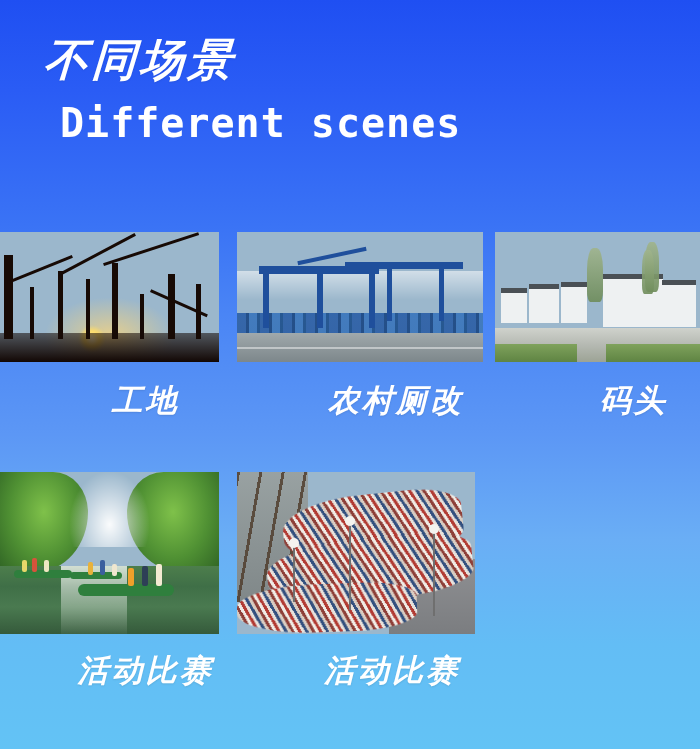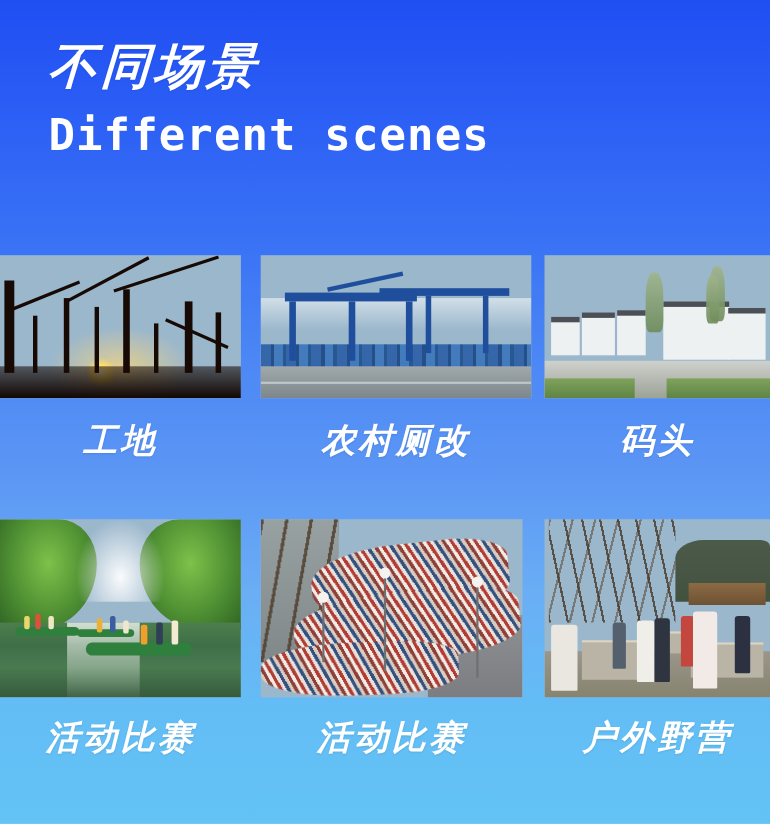--- a/index.html
+++ b/index.html
@@ -45,20 +45,21 @@
   }
   .title-en {
     margin-top: 14px;
     font-family: "DejaVu Sans Mono", monospace;
     font-size: 40px;
     line-height: 1.1;
     font-weight: 700;
     color: #ffffff;
     letter-spacing: 1px;
     white-space: nowrap;
+    margin-left: 16px;
   }
 
   
   .row {
     position: absolute;
     left: 0;
     width: 700px;
   }
   .row-1 { top: 232px; height: 205px; }
   .row-2 { top: 472px; height: 215px; }
@@ -79,20 +80,21 @@
     width: 100%;
     text-align: center;
     font-family: "Liberation Serif", serif;
     font-size: 31px;
     font-weight: 700;
     color: #ffffff;
     letter-spacing: 3px;
     font-style: italic;
     white-space: nowrap;
     text-shadow: 0 1px 2px rgba(0,0,0,0.10);
+    padding-left: 36px;
   }
 
   
   .r1c1 { left: 0px;   width: 219px; }
   .r1c2 { left: 237px; width: 246px; }
   .r1c3 { left: 495px; width: 205px; }
   .row-1 .thumb   { height: 130px; }
   .row-1 .caption { top: 148px; }
 
   
@@ -399,35 +401,15 @@
         <div class="crowd" style="left:46px; top:22px;  width:180px; height:66px;"></div>
         <div class="crowd" style="left:30px; top:66px;  width:206px; height:62px;"></div>
         <div class="crowd" style="left:0px;  top:112px; width:180px; height:48px; transform: rotate(-2deg);"></div>
         <div class="lamp" style="left:112px; top:52px; height:86px;"></div>
         <div class="lamp" style="left:196px; top:60px; height:84px;"></div>
         <div class="lamp" style="left:56px;  top:74px; height:56px;"></div>
       </div>
       <div class="caption">活动比赛</div>
     </div>
 
-    <div class="cell r2c3">
-      <div class="thumb ph-camp">
-        <div class="pines"></div>
-        <div class="bare-branch"></div>
-        <div class="shelter"></div>
-        <div class="ground"></div>
-        <div class="table" style="left:34px;  top:110px; width:56px; height:34px;"></div>
-        <div class="table" style="right:6px;  top:112px; width:66px; height:30px;"></div>
-        <div class="table" style="left:110px; top:102px; width:46px; height:18px;"></div>
-        <div class="person" style="left:6px;   top:96px;  width:24px; height:60px; background:#e9e7e0;"></div>
-        <div class="person" style="left:84px;  top:92px;  width:16px; height:56px; background:#efeee8;"></div>
-        <div class="person" style="left:100px; top:90px;  width:14px; height:58px; background:#2f3540;"></div>
-        <div class="person" style="left:124px; top:88px;  width:12px; height:46px; background:#c4473f;"></div>
-        <div class="person" style="left:140px; top:92px;  width:12px; height:48px; background:#3a4252;"></div>
-        <div class="person" style="right:48px; top:84px;  width:22px; height:70px; background:#f2eae6;"></div>
-        <div class="person" style="right:18px; top:88px;  width:14px; height:52px; background:#2b3140;"></div>
-        <div class="person" style="left:62px;  top:94px;  width:12px; height:42px; background:#55606e;"></div>
-      </div>
-      <div class="caption">户外野营</div>
-    </div>
   </div>
 
 </div>
 
 </body></html>

